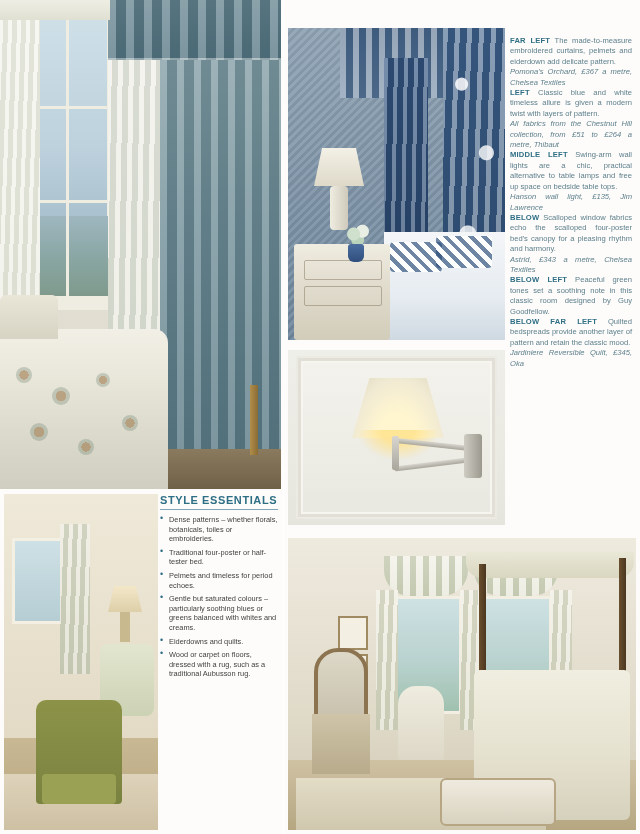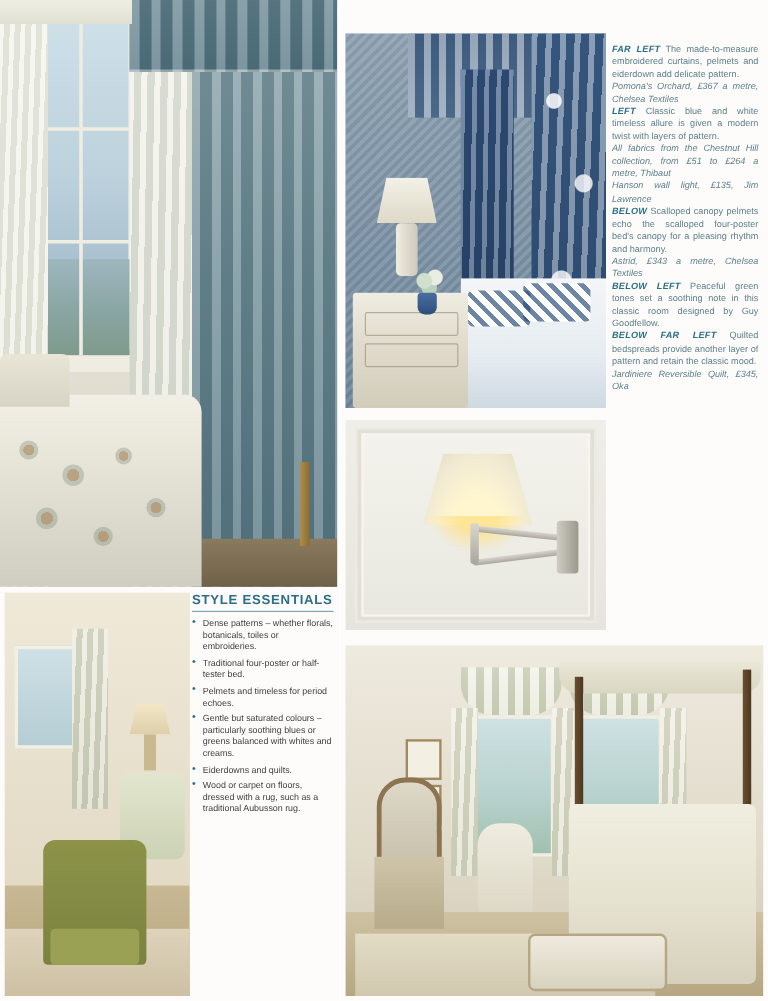--- a/index.html
+++ b/index.html
@@ -323,21 +323,20 @@
     font-size: 7.6px;
     line-height: 10.4px;
     color: #5d7f8c;
     text-align: justify;
   }
   #caption-column p { margin: 0 0 0 0; }
   .cap-lead {
     color: #2f6f86;
     font-weight: bold;
     letter-spacing: .2px;
-    font-style: italic;
   }
   .cap-italic { font-style: italic; }
 
   
   #style-essentials {
     position: absolute; left: 160px; top: 494px; width: 118px; height: 300px;
   }
   #style-essentials h2 {
     margin: 0 0 5px 0;
     font-size: 11px;
@@ -431,22 +430,23 @@
     <div class="wl-arm" style="left:106px; top:112px; width:74px; height:5px; transform: rotate(-7deg);"></div>
     <div class="wl-arm" style="left:104px; top:86px; width:7px; height:34px;"></div>
     <div class="wl-backplate"></div>
   </div>
 
   <div id="caption-column">
     <p><span class="cap-lead">FAR LEFT</span><span> The made-to-measure embroidered curtains, pelmets and eiderdown add delicate pattern.</span></p>
     <p><span class="cap-italic">Pomona's Orchard, £367 a metre, Chelsea Textiles</span></p>
     <p><span class="cap-lead">LEFT</span><span> Classic blue and white  timeless allure is given a modern twist with layers of pattern.</span></p>
     <p><span class="cap-italic">All fabrics from the Chestnut Hill collection, from £51 to £264 a metre, Thibaut</span></p>
+    <p><span class="cap-lead">MIDDLE LEFT</span><span> Swing-arm wall lights are a chic, practical alternative to table lamps and free up space on bedside table tops.</span></p>
     <p><span class="cap-italic">Hanson wall light, £135, Jim Lawrence</span></p>
-    <p><span class="cap-lead">BELOW</span><span> Scalloped canopy pelmets echo the scalloped four-poster bed's canopy for a pleasing rhythm and harmony.</span></p>
+    <p><span class="cap-lead">BELOW</span><span> Scalloped window fabrics echo the scalloped four-poster bed's canopy for a pleasing rhythm and harmony.</span></p>
     <p><span class="cap-italic">Astrid, £343 a metre, Chelsea Textiles</span></p>
     <p><span class="cap-lead">BELOW LEFT</span><span> Peaceful green tones set a soothing note in this classic room designed by Guy Goodfellow.</span></p>
     <p><span class="cap-lead">BELOW FAR LEFT</span><span> Quilted bedspreads provide another layer of pattern and retain the classic mood.</span></p>
     <p><span class="cap-italic">Jardiniere Reversible Quilt, £345, Oka</span></p>
   </div>
 
   <div class="photo" id="photo-green-armchair">
     <div class="ga-wall"></div>
     <div class="ga-window"></div>
     <div class="ga-curtain"></div>

